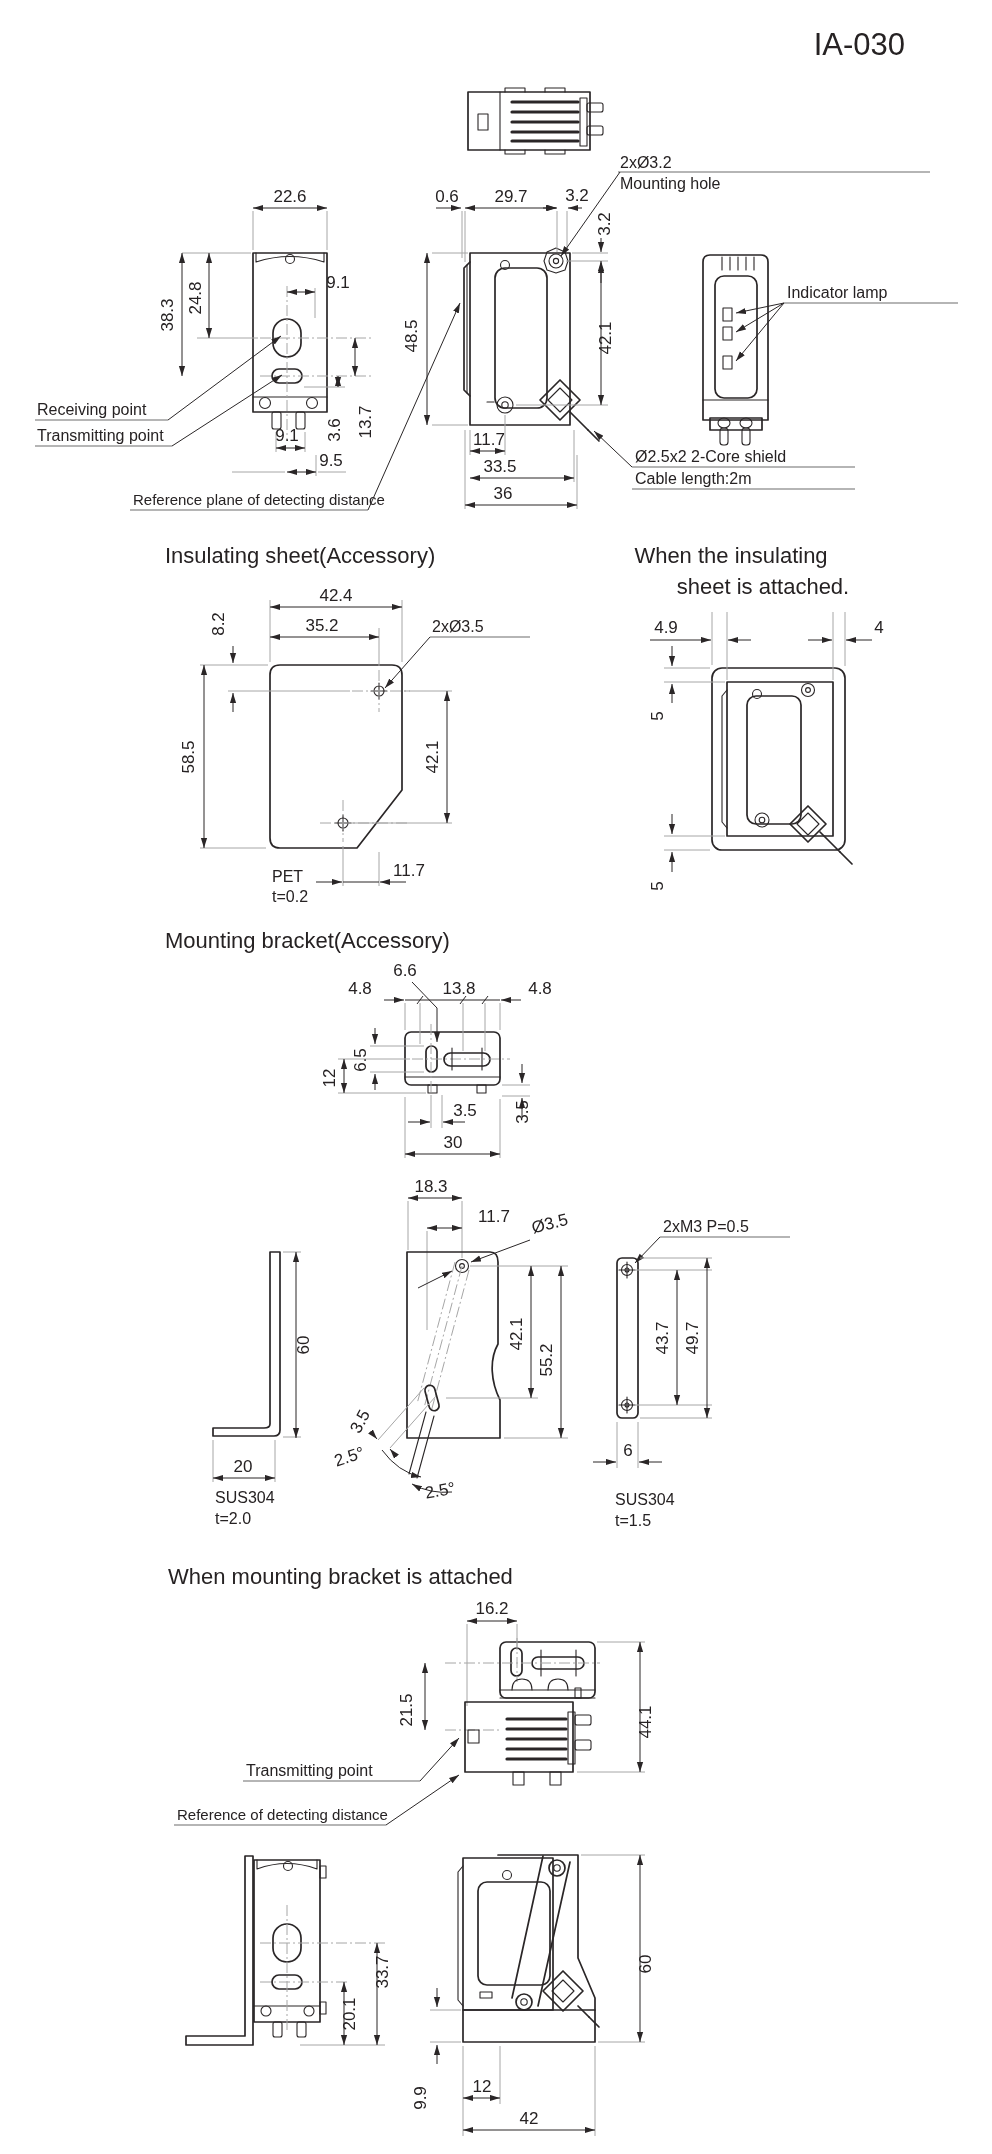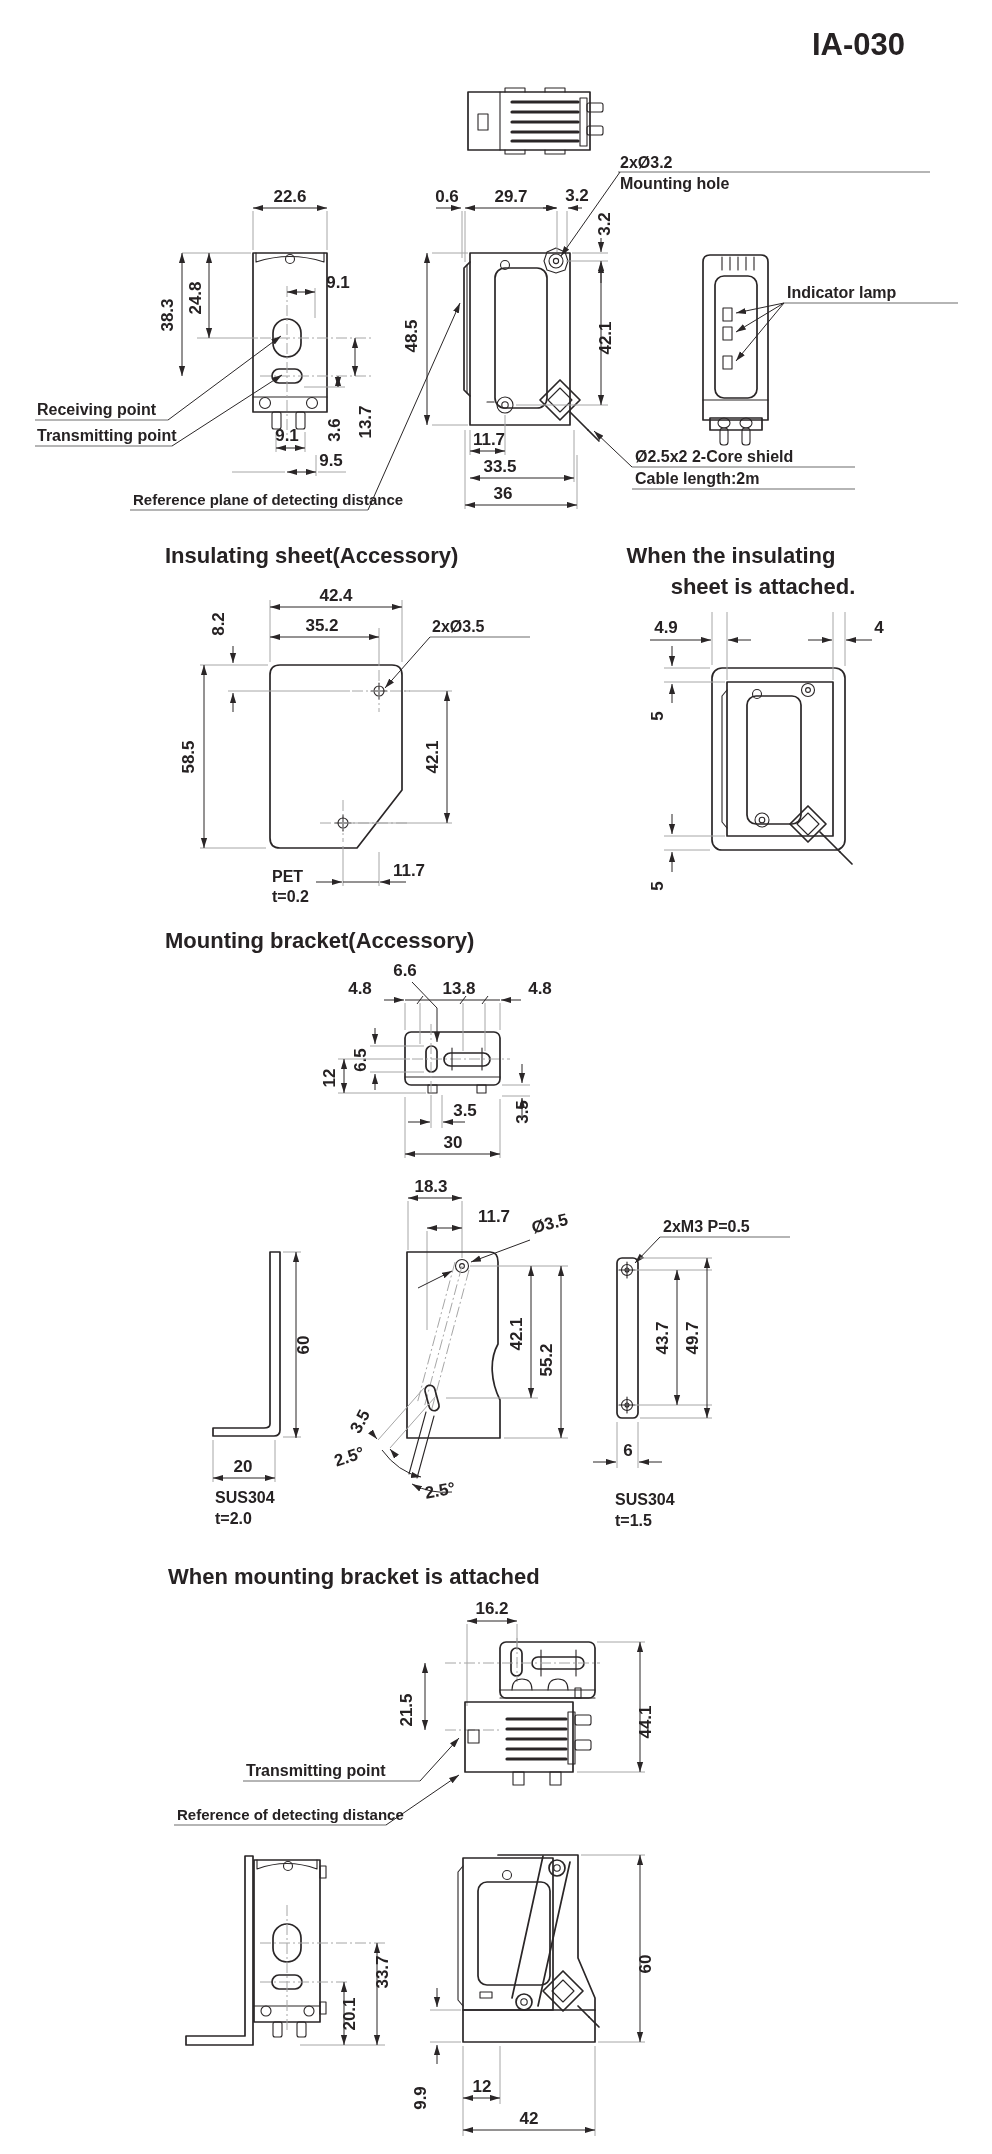--- a/index.html
+++ b/index.html
@@ -1,17 +1,17 @@
 <!DOCTYPE html>
 <html><head>
 <meta charset="utf-8">
 <style>
   html,body{margin:0;padding:0;background:#fff;}
   .page{position:relative;width:992px;height:2154px;background:#ffffff;overflow:hidden;
-        font-family:"Liberation Sans",sans-serif;font-weight:bold;}
+        font-family:"Liberation Sans",sans-serif;}
   svg{position:absolute;inset:0;}
   
   .pl{stroke:#2a2627;stroke-width:1.7;fill:none;stroke-linejoin:round;stroke-linecap:round;}
   .pl2{stroke:#2a2627;stroke-width:1.1;fill:none;stroke-linejoin:round;stroke-linecap:round;}
   .fin{stroke:#2a2627;stroke-width:3.2;fill:none;stroke-linecap:round;}
   
   .dim{stroke:#2a2627;stroke-width:1;fill:none;}
   
   .ext{stroke:#a6a6a6;stroke-width:1;fill:none;}
   

